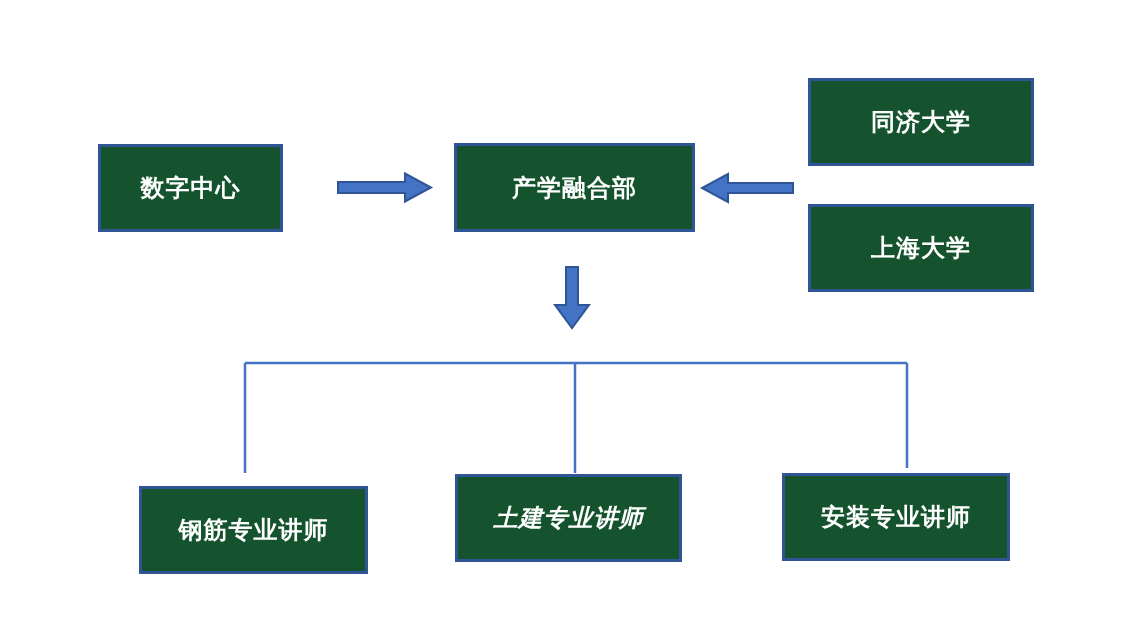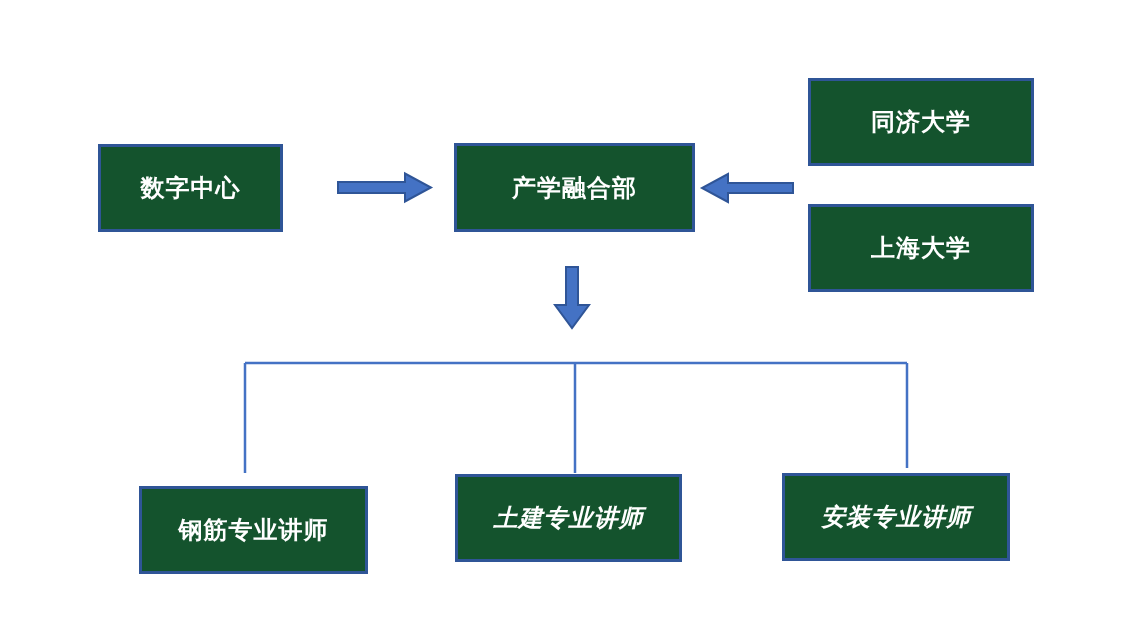--- a/index.html
+++ b/index.html
@@ -37,21 +37,21 @@
     letter-spacing: 1px;
     white-space: nowrap;
   }
   
   .node-digital-center   { left:  98px; top: 144px; width: 185px; height: 88px; }
   .node-integration-dept { left: 454px; top: 143px; width: 241px; height: 89px; }
   .node-tongji           { left: 808px; top:  78px; width: 226px; height: 88px; }
   .node-shanghai         { left: 808px; top: 204px; width: 226px; height: 88px; }
   .node-rebar            { left: 139px; top: 474px; width: 229px; height: 88px; margin-top: 12px; }
   .node-civil            { left: 455px; top: 474px; width: 227px; height: 88px; font-style: italic; }
-  .node-install          { left: 782px; top: 473px; width: 228px; height: 88px; font-style: italic; }
+  .node-install          { left: 782px; top: 473px; width: 228px; height: 88px; }
 </style>
 </head>
 <body>
 
 <div class="canvas">
 
   <svg class="connector-layer" width="1137" height="632" viewBox="0 0 1137 632" xmlns="http://www.w3.org/2000/svg">
 
     <path d="M245,363 H907 M245,363 V473 M575,363 V473 M907,363 V468" fill="none" stroke="#4472C4" stroke-width="2.5"></path>
 

